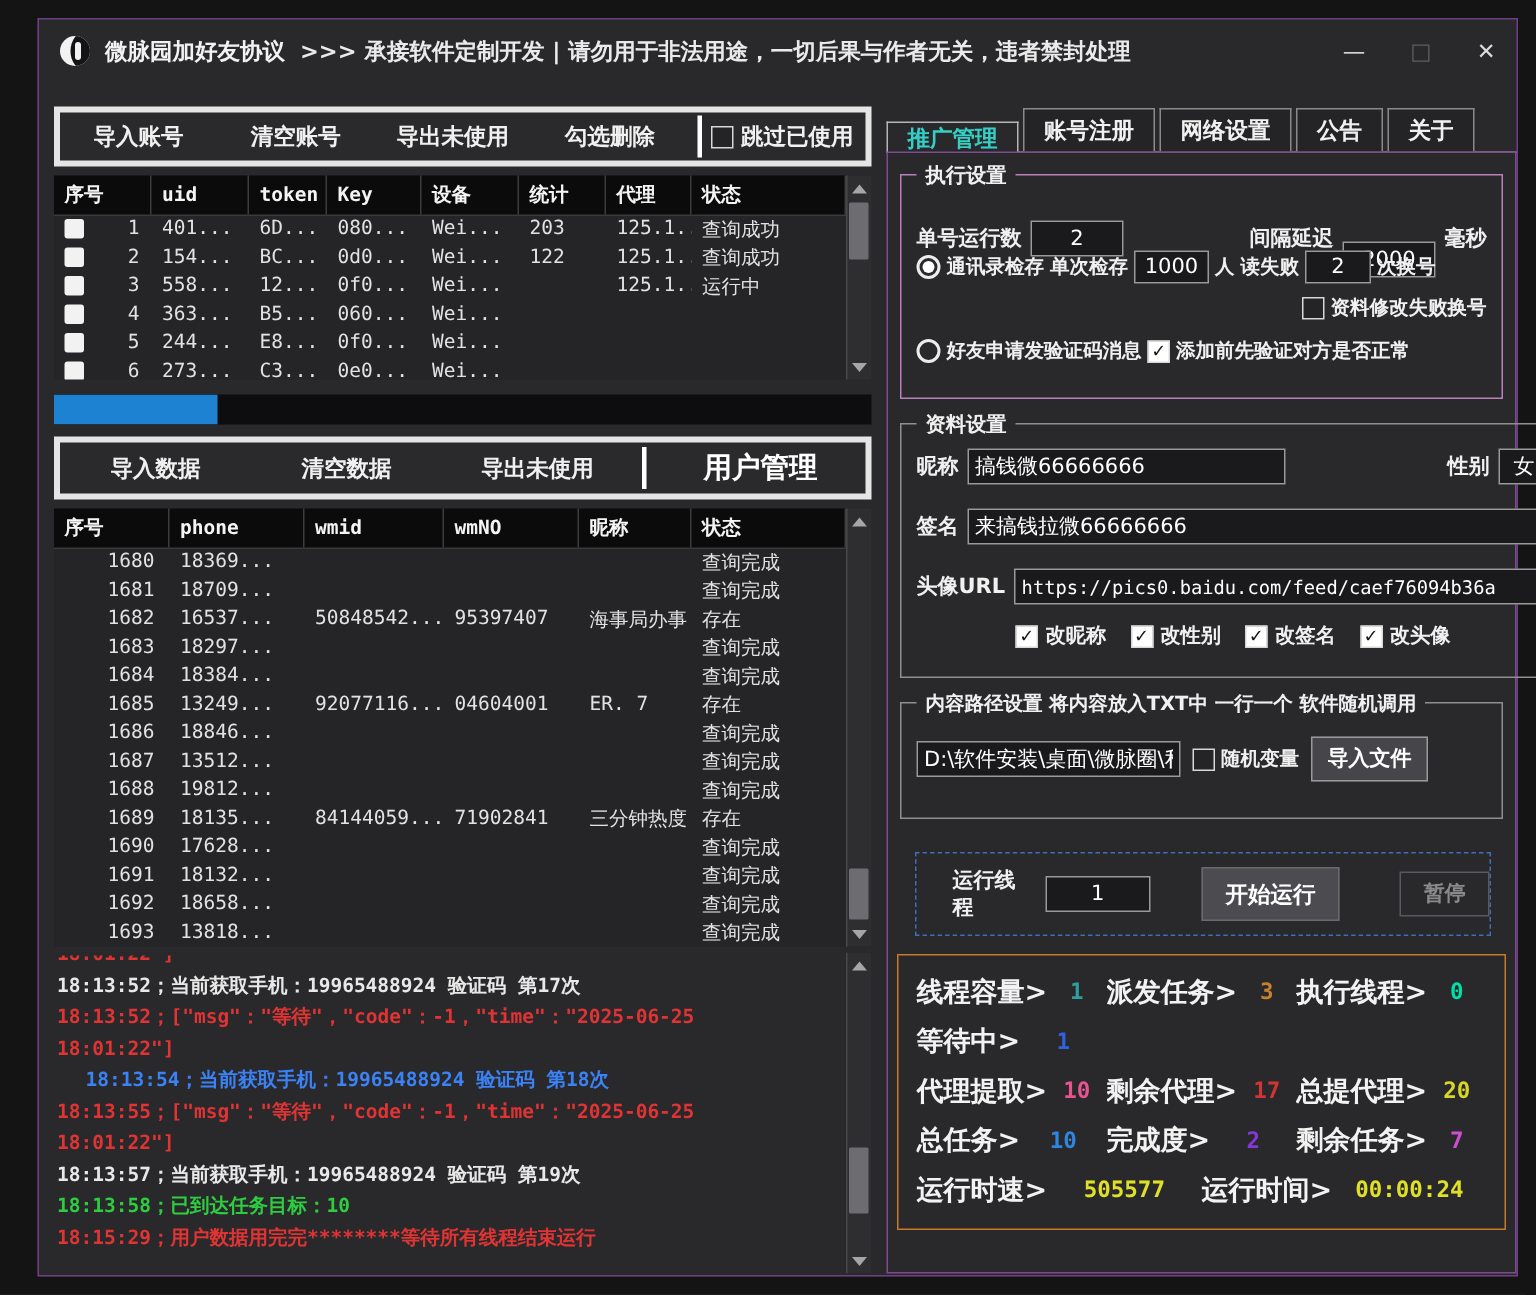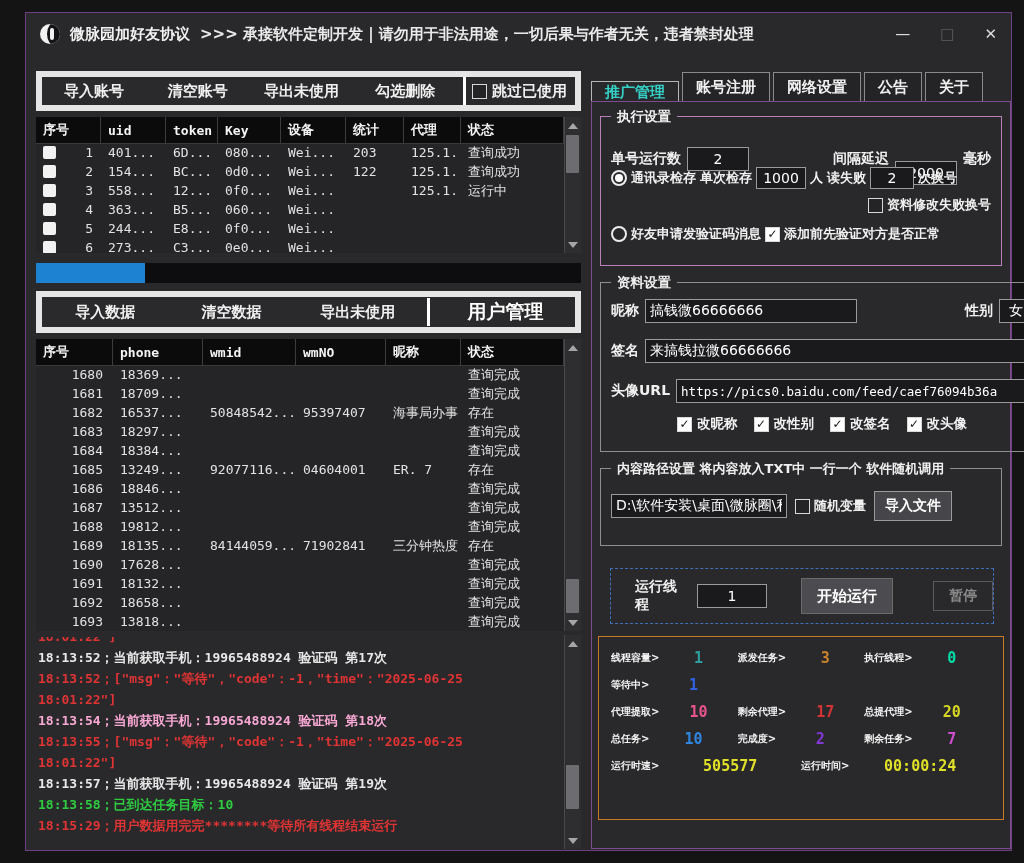--- a/index.html
+++ b/index.html
@@ -13,21 +13,21 @@
   .logo{width:20px;height:20px;border-radius:50%;background:#f2f2f2;position:relative;overflow:hidden;flex:none}
   .logo::after{content:"";position:absolute;left:7px;top:-3px;width:20px;height:26px;background:#141416;border-radius:50%}
   .logo::before{content:"";position:absolute;left:10px;top:4px;width:4px;height:12px;background:#f2f2f2;border-radius:2px;z-index:2}
   .title{color:#f2f2f2;font-weight:bold;font-size:15px;white-space:nowrap}
   .notice{color:#eaeaea;font-weight:bold;font-size:15px;white-space:nowrap}
   .wincontrols{margin-left:auto;display:flex;gap:30px;align-items:center}
   .wbtn{color:#dcdcdc;font-size:15px;line-height:1;cursor:default}
   .wbtn.dim{color:#5f5f63}
 
   
-  .toolbar{position:absolute;border:6px solid #e5e5e5;display:flex;align-items:center;background:#2a2a2d;box-sizing:border-box}
+  .toolbar{position:absolute;border:4px solid #e5e5e5;display:flex;align-items:center;background:#2a2a2d;box-sizing:border-box}
   .tbtn{flex:1;text-align:center;color:#f0f0f0;font-size:15px;font-weight:bold;white-space:nowrap}
   .vsep{width:3px;height:28px;background:#fff;margin:0 6px;flex:none}
   .cbwrap{display:inline-flex;align-items:center;gap:5px;color:#f0f0f0;font-size:15px;font-weight:bold;white-space:nowrap}
   .manage{flex:1.1;text-align:center;color:#fff;font-size:19px;font-weight:bold}
 
   
   .tablebox{position:absolute;background:#252528;box-sizing:border-box}
   .thead{display:flex;height:26px;background:#0b0b0c;border-bottom:1px solid #3a3a3a;
          position:absolute;left:0;right:17px;top:0}
   .hc{display:flex;align-items:center;padding-left:7px;color:#f4f4f4;font-size:13px;font-weight:bold;
@@ -93,21 +93,21 @@
        display:flex;align-items:center;justify-content:center;box-sizing:border-box}
   .btn.primary{background:#4c4c50;border-color:#6a6a6a;font-size:15px}
   .btn.ghost{background:transparent;color:#8a8a8a;border-color:#5a5a5e}
   .runbox{position:absolute;border:1px dashed #3f6fb5;display:flex;align-items:center;box-sizing:border-box}
 
   
   .stats{position:absolute;border:1px solid #c87a28;box-sizing:border-box;padding:12px 12px 0 12px}
   .srow{display:flex;margin-bottom:9px}
   .sitem{flex:0 0 33.33%;display:flex;align-items:center;overflow:hidden}
   .srow.two .sitem{flex:0 0 50%}
-  .slabel{color:#f2f2f2;font-size:10px;font-weight:bold;white-space:nowrap}
+  .slabel{color:#f2f2f2;font-size:18px;font-weight:bold;white-space:nowrap}
   .svalue{flex:1;text-align:center;font-size:15px;font-weight:bold;font-family:"DejaVu Sans Mono",monospace}
   .acctbar{position:absolute;background:#7b2f9b;display:flex;align-items:center;color:#fff;
            font-weight:bold;font-size:14px;box-sizing:border-box;padding:0 12px}
   .acctbar .half{flex:0 0 48%}
 </style>
 </head>
 <body>
 
 <div class="window">
 
@@ -373,21 +373,21 @@
       <span class="sarr down"></span>
     </div>
   </div>
 
   <div class="logbox" style="left:10px;top:622px;width:545px;height:214px">
     <div class="loglines">
         <div class="logline clipped" style="color: rgb(224, 52, 52);">18:01:22"]</div>
         <div class="logline" style="color: rgb(232, 232, 232);">18:13:52；当前获取手机：19965488924  验证码 第17次</div>
         <div class="logline" style="color: rgb(224, 52, 52);">18:13:52；["msg"："等待"，"code"：-1，"time"："2025-06-25</div>
         <div class="logline" style="color: rgb(224, 52, 52);">18:01:22"]</div>
-        <div class="logline" style="color: #f9a8d4;">18:13:54；当前获取手机：19965488924  验证码 第18次</div>
+        <div class="logline" style="color: #3b82f6; margin-left: 19px;">18:13:54；当前获取手机：19965488924  验证码 第18次</div>
         <div class="logline" style="color: rgb(224, 52, 52);">18:13:55；["msg"："等待"，"code"：-1，"time"："2025-06-25</div>
         <div class="logline" style="color: rgb(224, 52, 52);">18:01:22"]</div>
         <div class="logline" style="color: rgb(232, 232, 232);">18:13:57；当前获取手机：19965488924  验证码 第19次</div>
         <div class="logline" style="color: rgb(46, 204, 64);">18:13:58；已到达任务目标：10</div>
         <div class="logline" style="color: rgb(224, 52, 52);">18:15:29；用户数据用完完********等待所有线程结束运行</div>
       </div>
     <div class="vscroll" style="left:auto;right:0;width:16px">
       <span class="sarr up"></span>
       <span class="sthumb" style="bottom:40px;height:44px"></span>
       <span class="sarr down"></span>

